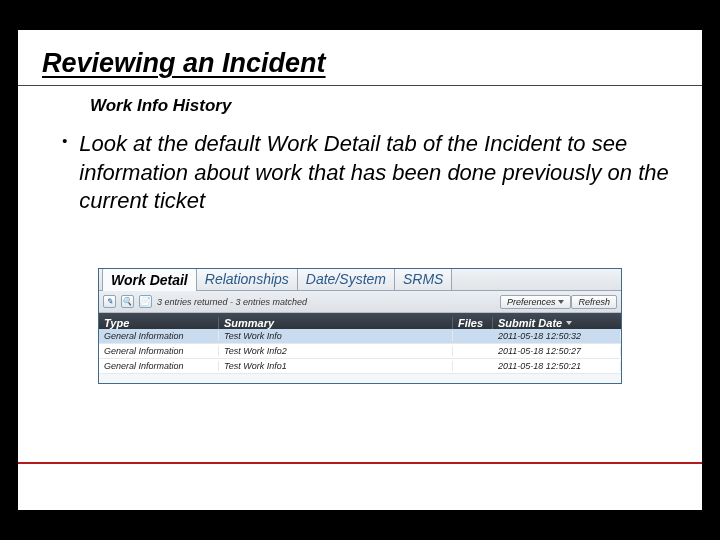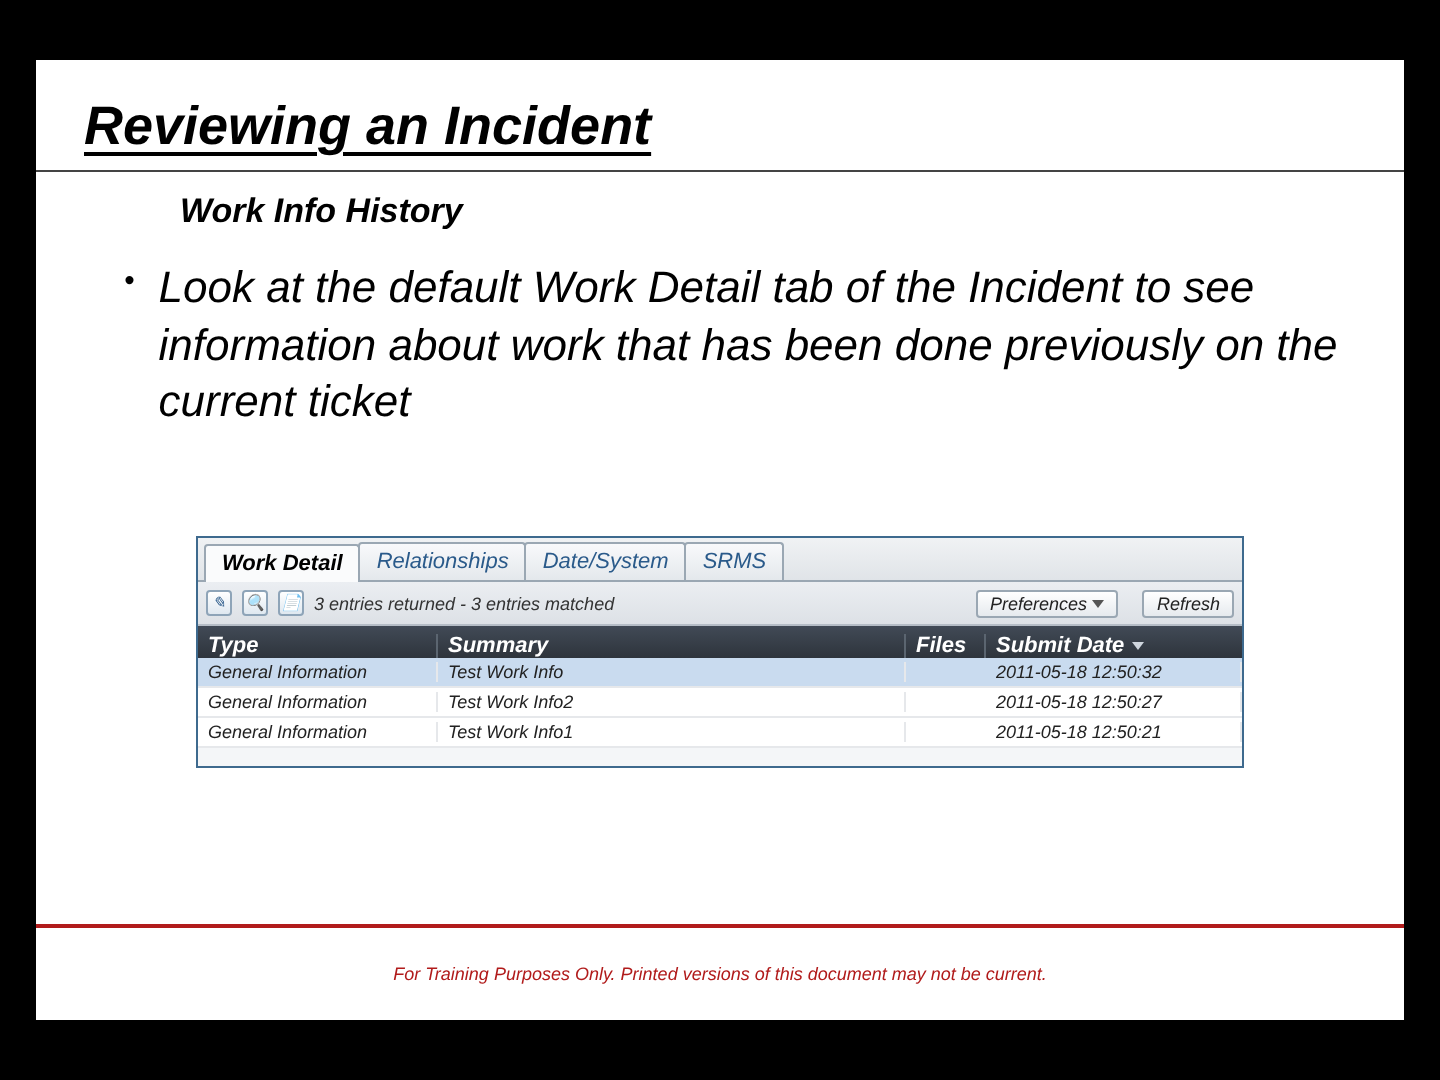--- a/index.html
+++ b/index.html
@@ -71,21 +71,21 @@
     padding: 3px 3px 0 3px;
     gap: 0;
   }
   .tab {
     padding: 3px 8px 3px 8px;
     border: 1px solid #9aa7b3;
     border-bottom: none;
     background: linear-gradient(#f8f9fb, #e4e8ec);
     color: #2a5a8a;
     margin-right: -1px;
-    font-size: 11px;
+    font-size: 14px;
     border-top-left-radius: 2px;
     border-top-right-radius: 2px;
     white-space: nowrap;
   }
   .tab.active {
     background: #fafbfc;
     color: #000;
     font-weight: bold;
     position: relative;
     top: 1px;
@@ -109,21 +109,21 @@
     border: 1px solid #8ea4b8;
     background: linear-gradient(#fff,#dfe8f0);
     border-radius: 2px;
     display: inline-flex;
     align-items: center;
     justify-content: center;
     font-size: 8px;
     color: #2a5a8a;
   }
   .entries-text { color: #333; font-size: 9px; }
-  .tool-right { display: flex; gap: 12px; }
+  .tool-right { display: flex; gap: 0; }
   .btn {
     border: 1px solid #9aa7b3;
     background: linear-gradient(#ffffff, #e6eaee);
     padding: 1px 6px;
     font-size: 9px;
     color: #222;
     border-radius: 2px;
     display: inline-flex;
     align-items: center;
     gap: 3px;
@@ -247,15 +247,14 @@
       <div class="row">
         <div class="col-type">General Information</div>
         <div class="col-summary">Test Work Info1</div>
         <div class="col-files"></div>
         <div class="col-date">2011-05-18 12:50:21</div>
       </div>
     </div>
   </div>
 
   <hr class="footer-rule">
-  <div class="footer-text">For Training Purposes Only. Printed versions of this document may not be current.</div>
 
 </div>
 
 </body></html>

